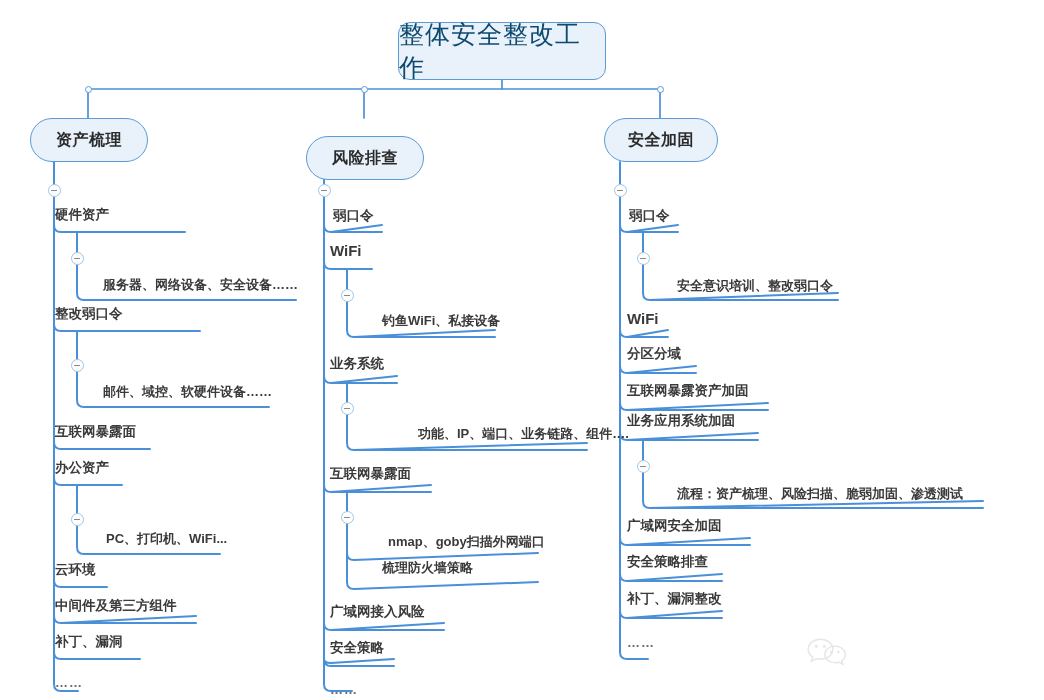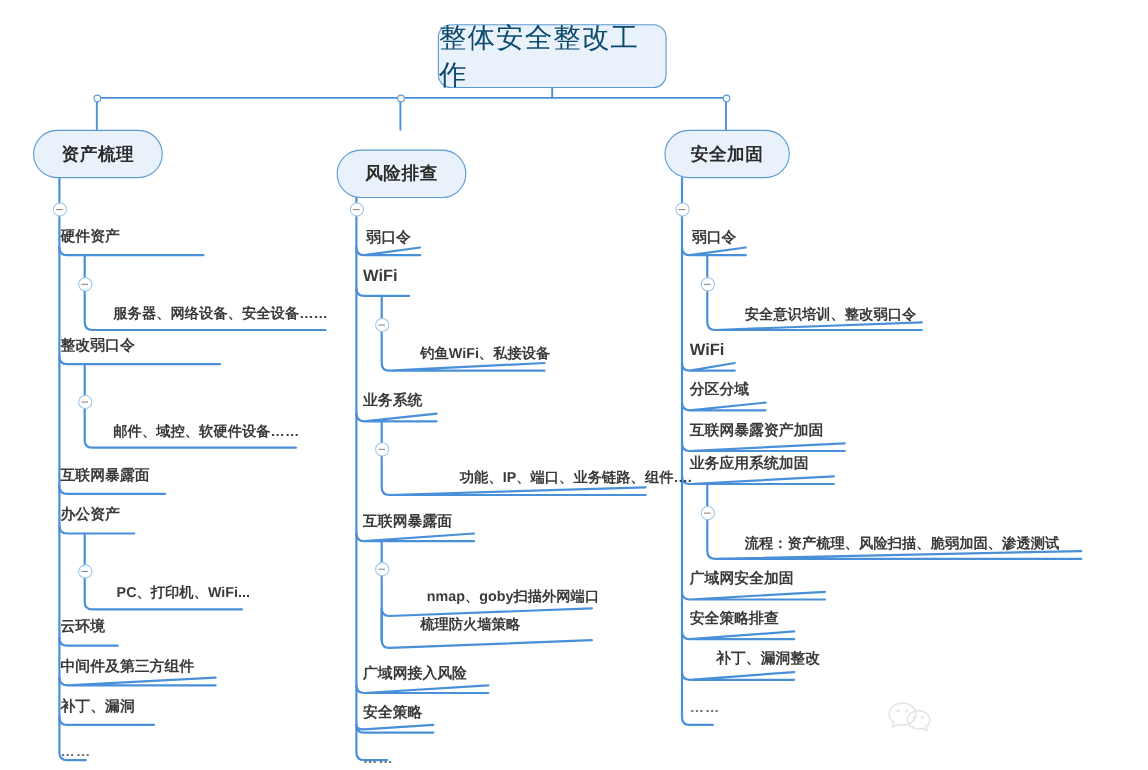--- a/index.html
+++ b/index.html
@@ -224,21 +224,21 @@
 
   <div class="leaf lvl1" style="left:627px;top:311px;font-size:15px;">WiFi</div>
   <div class="leaf lvl1" style="left:627px;top:347px;">分区分域</div>
   <div class="leaf lvl1" style="left:627px;top:384px;">互联网暴露资产加固</div>
 
   <div class="leaf lvl1" style="left:627px;top:414px;">业务应用系统加固</div>
   <div class="leaf lvl2" style="left:653px;top:487px;">流程：资产梳理、风险扫描、脆弱加固、渗透测试</div>
 
   <div class="leaf lvl1" style="left:627px;top:519px;text-align:center;">广域网安全加固</div>
   <div class="leaf lvl1" style="left:627px;top:555px;">安全策略排查</div>
-  <div class="leaf lvl1" style="left:627px;top:592px;margin-left:24px;">补丁、漏洞整改</div>
+  <div class="leaf lvl1" style="left:627px;top:592px;">补丁、漏洞整改</div>
   <div class="leaf dots" style="left:627px;top:636px;">……</div>
 
   <div class="watermark">
     <svg width="42" height="30" viewBox="0 0 42 30">
       <g fill="none" stroke="#d8d8d8" stroke-width="1.5">
         <path d="M14.5,3.2 C7.6,3.2 2.2,7.7 2.2,13.2 C2.2,16.3 3.9,19.1 6.7,20.9 L5.4,25.2 L10.2,22.7
                  C11.5,23.0 12.9,23.2 14.5,23.2 C21.4,23.2 26.8,18.7 26.8,13.2 C26.8,7.7 21.4,3.2 14.5,3.2 Z"></path>
         <path d="M29.0,10.0 C34.6,10.0 39.3,13.8 39.3,18.4 C39.3,20.9 38.0,23.2 35.8,24.7 L36.8,28.2
                  L32.9,26.2 C31.7,26.5 30.4,26.7 29.0,26.7 C23.4,26.7 18.8,22.9 18.8,18.4
                  C18.8,13.8 23.4,10.0 29.0,10.0 Z"></path>

